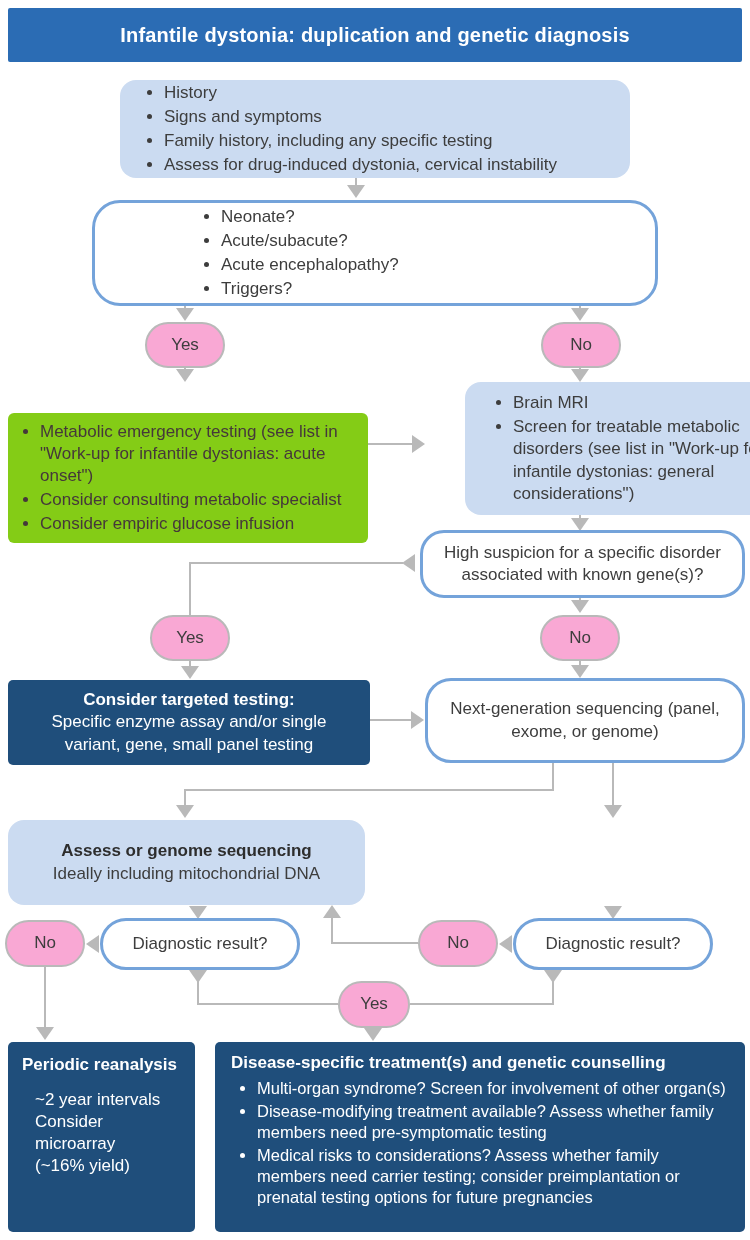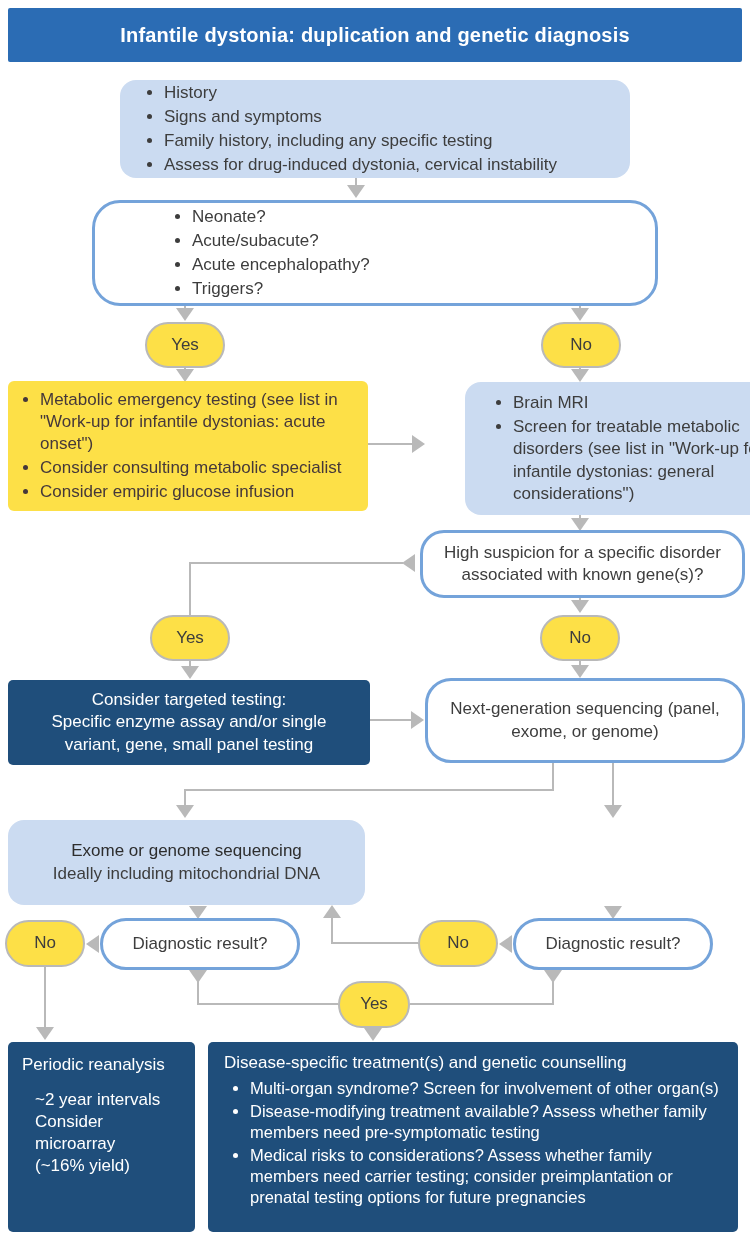--- a/index.html
+++ b/index.html
@@ -1,28 +1,28 @@
 <!DOCTYPE html>
 <html><head>
 <meta charset="utf-8">
 <style>
   html,body{margin:0;padding:0;background:#ffffff;}
   body{width:750px;height:1240px;position:relative;font-family:"Liberation Sans",sans-serif;color:#3d3d3d;}
   .stage{position:absolute;left:0;top:0;width:750px;height:1240px;}
   .node{position:absolute;box-sizing:border-box;font-size:17px;line-height:1.3;}
   .header-bar{background:#2b6cb4;color:#ffffff;font-weight:bold;font-size:20px;display:flex;align-items:center;justify-content:center;border-radius:2px;letter-spacing:.2px;}
   .lightblue{background:#cbdbf1;border-radius:16px;display:flex;flex-direction:column;justify-content:center;}
-  .pink{background:#fde047;border-radius:6px;display:flex;flex-direction:column;justify-content:center;color:#45383a;}
+  .pink{background:#84cc16;border-radius:6px;display:flex;flex-direction:column;justify-content:center;color:#45383a;margin-top:32px;}
   .navy{background:#1f4e7b;border-radius:5px;color:#ffffff;display:flex;flex-direction:column;justify-content:center;}
   .navy-top{justify-content:flex-start;}
   .decision{background:#ffffff;border:3px solid #74a3da;display:flex;flex-direction:column;justify-content:center;}
-  .oval{background:#fde047;border:2px solid #b9b9b9;border-radius:24px;display:flex;align-items:center;justify-content:center;color:#3d3d3d;}
+  .oval{background:#f9a8d4;border:2px solid #b9b9b9;border-radius:24px;display:flex;align-items:center;justify-content:center;color:#3d3d3d;}
   .pill{background:#ffffff;border:3px solid #74a3da;border-radius:27px;display:flex;align-items:center;justify-content:center;}
   .center{text-align:center;}
-  .bold{font-weight:normal;}
+  .bold{font-weight:bold;}
   .dark{color:#2d2d2d;}
   ul.bullets{margin:0;padding:0 0 0 26px;}
   ul.bullets li{margin:2px 0;}
   ul.plain{margin:13px;padding:0;list-style:none;}
   ul.plain li{margin:0;}
   .hline,.vline{position:absolute;background:#b9b9b9;}
   .hline{height:2px;}
   .vline{width:2px;}
   .tri{position:absolute;width:0;height:0;}
   .tri-down{border-left:9px solid transparent;border-right:9px solid transparent;border-top:13px solid #b9b9b9;}
@@ -43,21 +43,21 @@
         <li>History</li>
         <li>Signs and symptoms</li>
         <li>Family history, including any specific testing</li>
         <li>Assess for drug-induced dystonia, cervical instability</li>
       </ul>
   </div>
 
   <div class="vline" style="left:355px;top:178px;height:8px;"></div>
   <div class="tri tri-down" style="left:347px;top:185px;"></div>
 
-  <div class="node decision" style="left:92px;top:200px;width:566px;height:106px;border-radius:28px;padding-left:71px;">
+  <div class="node decision" style="left:92px;top:200px;width:566px;height:106px;border-radius:28px;padding-left:100px;">
     <ul class="bullets">
         <li>Neonate?</li>
         <li>Acute/subacute?</li>
         <li>Acute encephalopathy?</li>
         <li>Triggers?</li>
       </ul>
   </div>
 
   <div class="vline" style="left:184px;top:306px;height:4px;"></div>
   <div class="tri tri-down" style="left:176px;top:308px;"></div>
@@ -130,21 +130,21 @@
 
   <div class="vline" style="left:552px;top:763px;height:28px;"></div>
   <div class="hline" style="left:184px;top:789px;width:370px;"></div>
   <div class="vline" style="left:184px;top:789px;height:18px;"></div>
   <div class="tri tri-down" style="left:176px;top:805px;"></div>
 
   <div class="vline" style="left:612px;top:763px;height:44px;"></div>
   <div class="tri tri-down" style="left:604px;top:805px;"></div>
 
   <div class="node lightblue center" style="left:8px;top:820px;width:357px;height:85px;padding:0 10px;">
-    <div class="bold dark">Exome or genome sequencing</div>
+    <div class="bold dark">Assess or genome sequencing</div>
     <div>Ideally including mitochondrial DNA</div>
   </div>
 
 
   <div class="tri tri-down" style="left:189px;top:906px;"></div>
 
   <div class="node pill" style="left:100px;top:918px;width:200px;height:52px;">Diagnostic result?</div>
 
   <div class="tri tri-left" style="left:86px;top:935px;"></div>
   <div class="node oval" style="left:5px;top:920px;width:80px;height:47px;">
@@ -182,21 +182,21 @@
 
   <div class="node navy navy-top" style="left:8px;top:1042px;width:187px;height:190px;padding:12px 10px 10px 14px;">
     <div class="bold">Periodic reanalysis</div>
     <ul class="plain">
         <li>~2 year intervals</li>
         <li>Consider microarray</li>
         <li>(~16% yield)</li>
       </ul>
   </div>
 
-  <div class="node navy navy-top" style="left:208px;top:1042px;width:530px;height:190px;padding:10px 14px 10px 16px;font-size:16.5px;line-height:1.28;">
+  <div class="node navy navy-top" style="left:215px;top:1042px;width:530px;height:190px;padding:10px 14px 10px 16px;font-size:16.5px;line-height:1.28;">
     <div class="bold" style="font-size:17px;margin-bottom:2px;">Disease-specific treatment(s) and genetic counselling</div>
     <ul class="bullets treat-list">
         <li>Multi-organ syndrome? Screen for involvement of other organ(s)</li>
         <li>Disease-modifying treatment available? Assess whether family members need pre-symptomatic testing</li>
         <li>Medical risks to considerations? Assess whether family members need carrier testing; consider preimplantation or prenatal testing options for future pregnancies</li>
       </ul>
   </div>
 
 </div>
 

